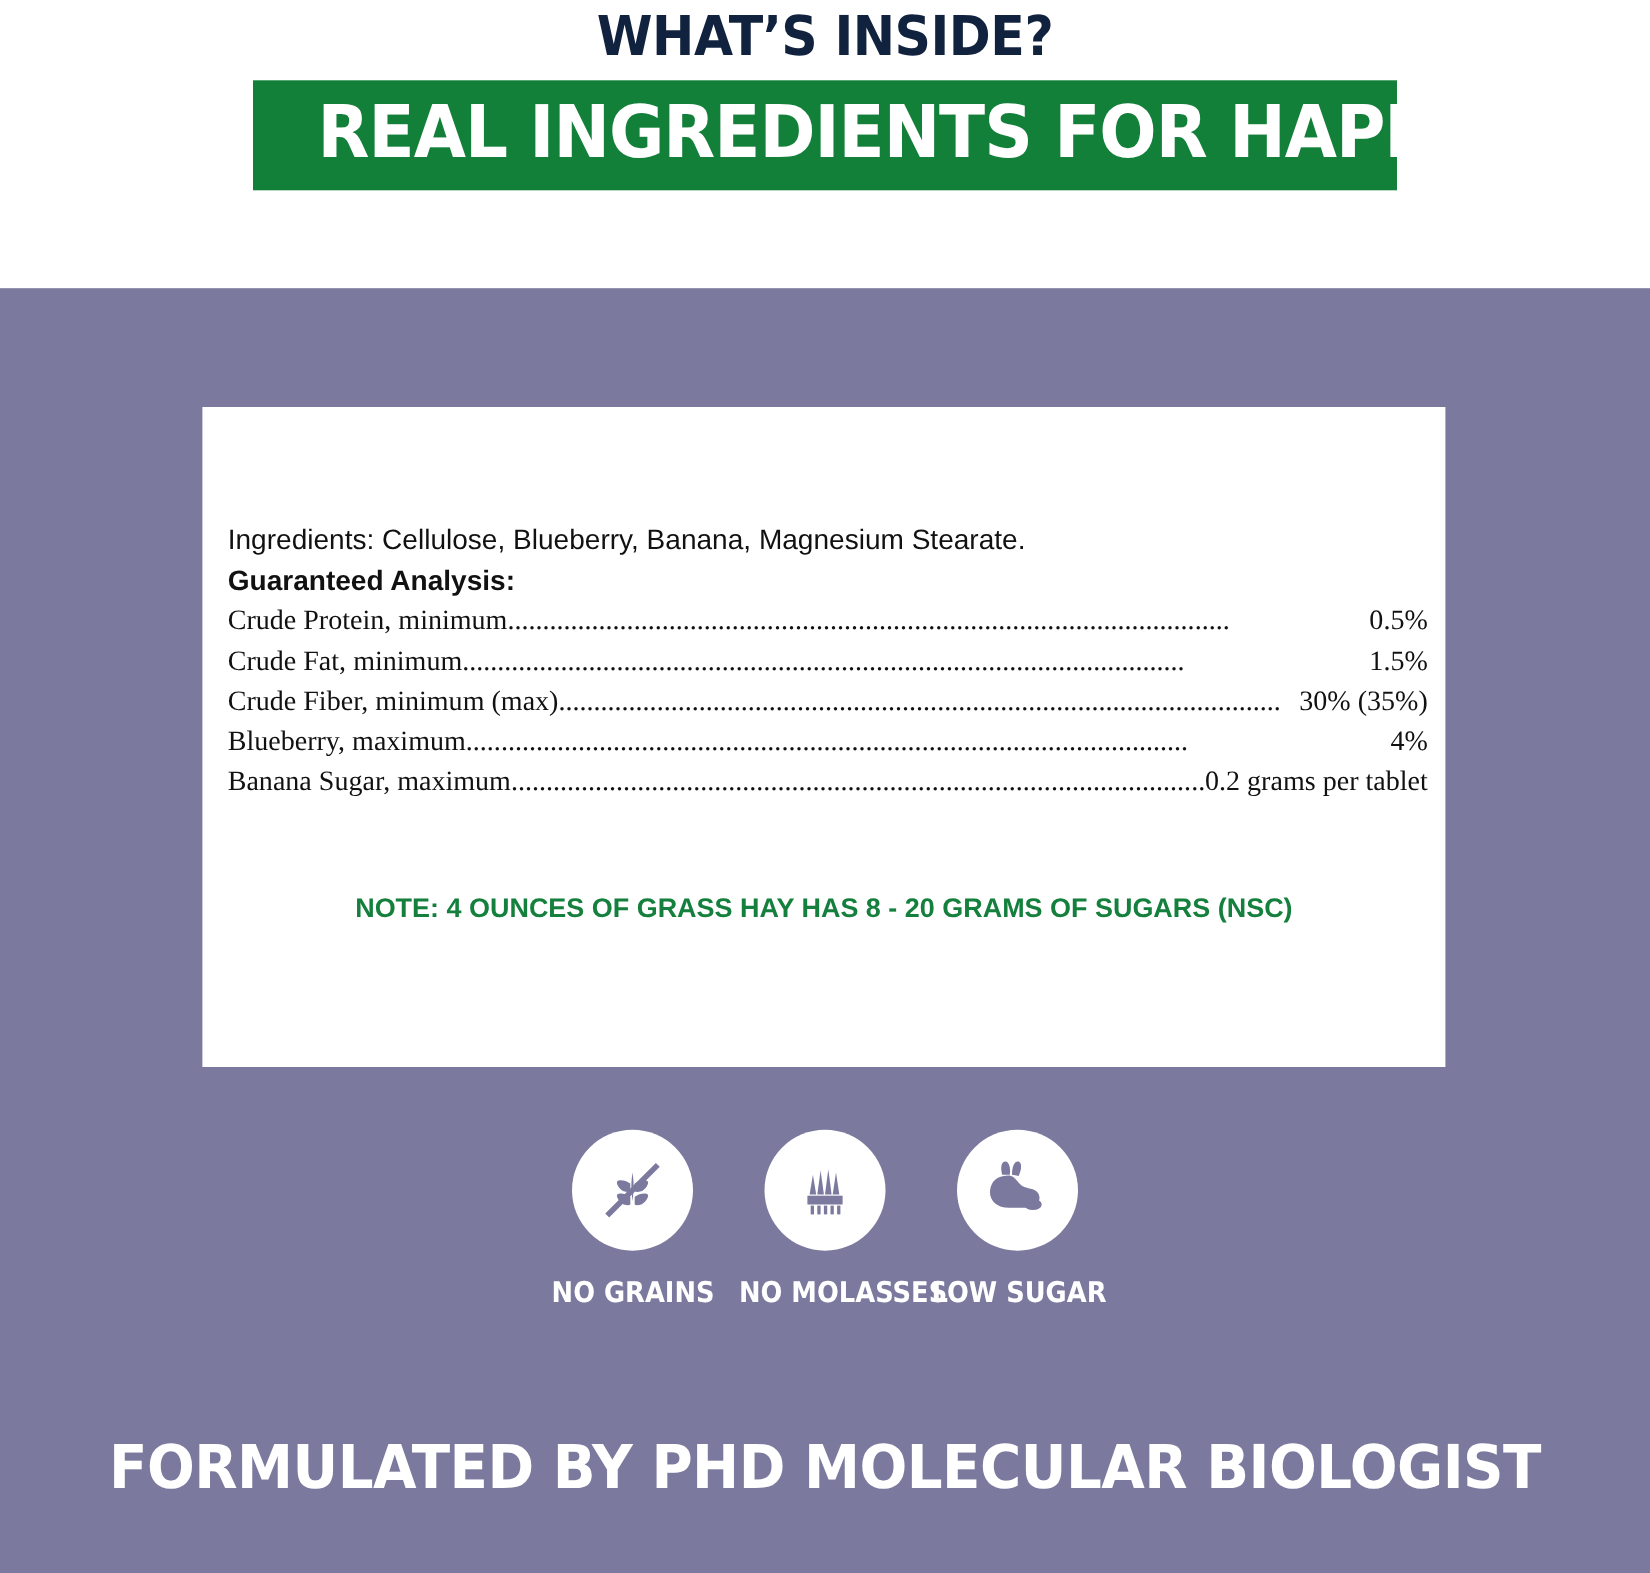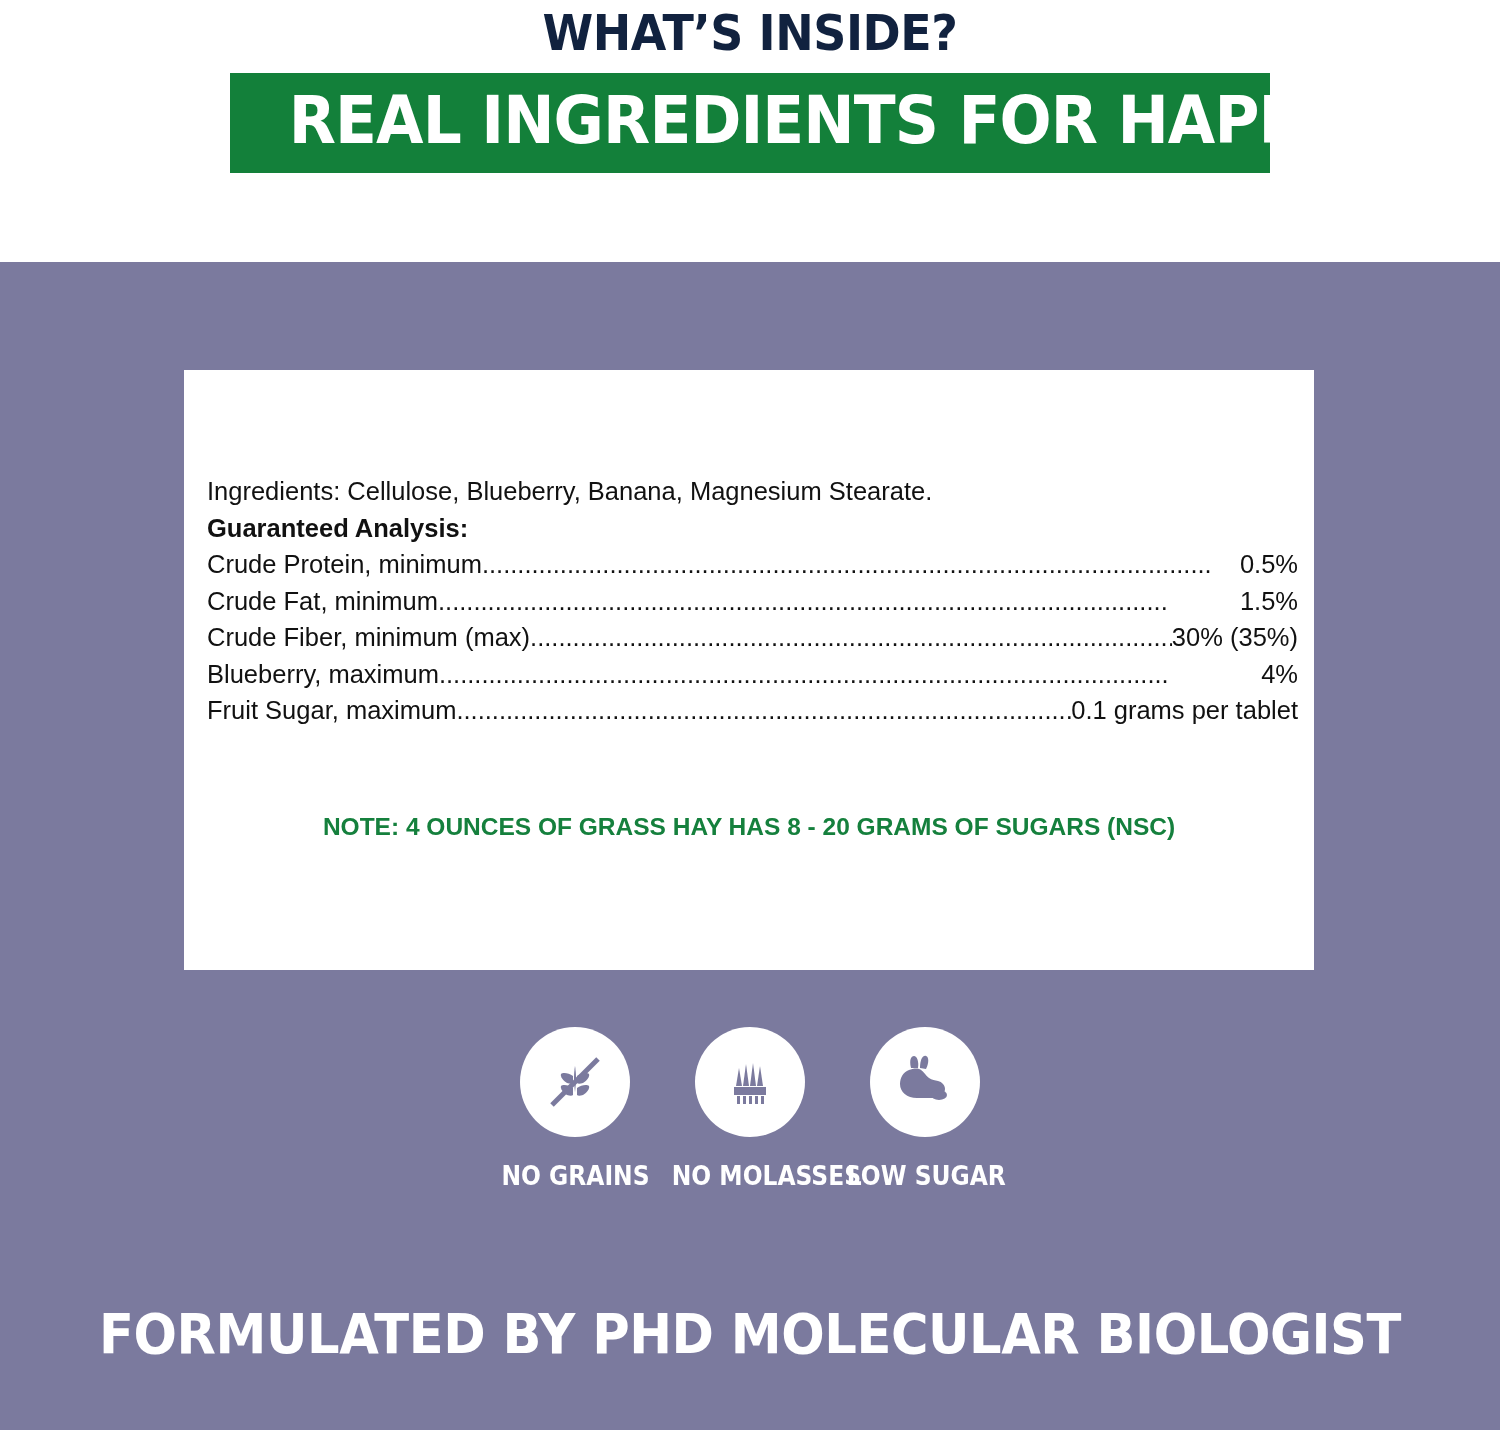--- a/index.html
+++ b/index.html
@@ -97,20 +97,21 @@
   .ing-line {
     display: block;
   }
   .ing-line.bold {
     font-weight: 700;
   }
   .ga-row {
     display: flex;
     align-items: baseline;
     width: 100%;
+    font-family: Liberation Serif, serif;
   }
   .ga-label {
     flex: 0 0 auto;
   }
   .ga-dots {
     flex: 1 1 auto;
     overflow: hidden;
     white-space: nowrap;
     letter-spacing: 0px;
   }
@@ -219,23 +220,23 @@
           <span class="ga-value">30% (35%)</span>
         </div>
 
         <div class="ga-row">
           <span class="ga-label">Blueberry, maximum</span>
           <span class="ga-dots">.......................................................................................................</span>
           <span class="ga-value">4%</span>
         </div>
 
         <div class="ga-row">
-          <span class="ga-label">Fruit Sugar, maximum</span>
-          <span class="ga-dots">.......................................................................................................</span>
-          <span class="ga-value">0.1 grams per tablet</span>
+          <span class="ga-label">Banana Sugar, maximum</span>
+          <span class="ga-dots">.......................................................................................................</span>
+          <span class="ga-value">0.2 grams per tablet</span>
         </div>
 
       </div>
 
       <div class="note-text">NOTE: 4 OUNCES OF GRASS HAY HAS 8 - 20 GRAMS OF SUGARS (NSC)</div>
     </div>
 
     <div class="badges">
 
       <div class="badge">

